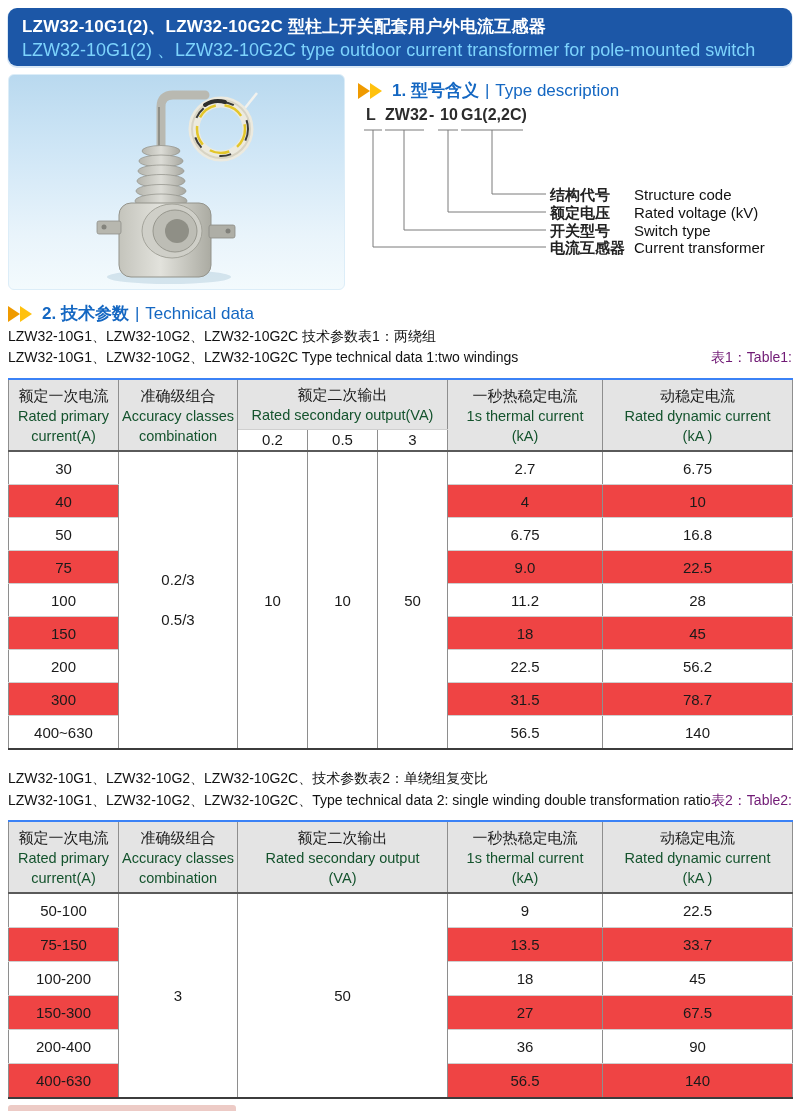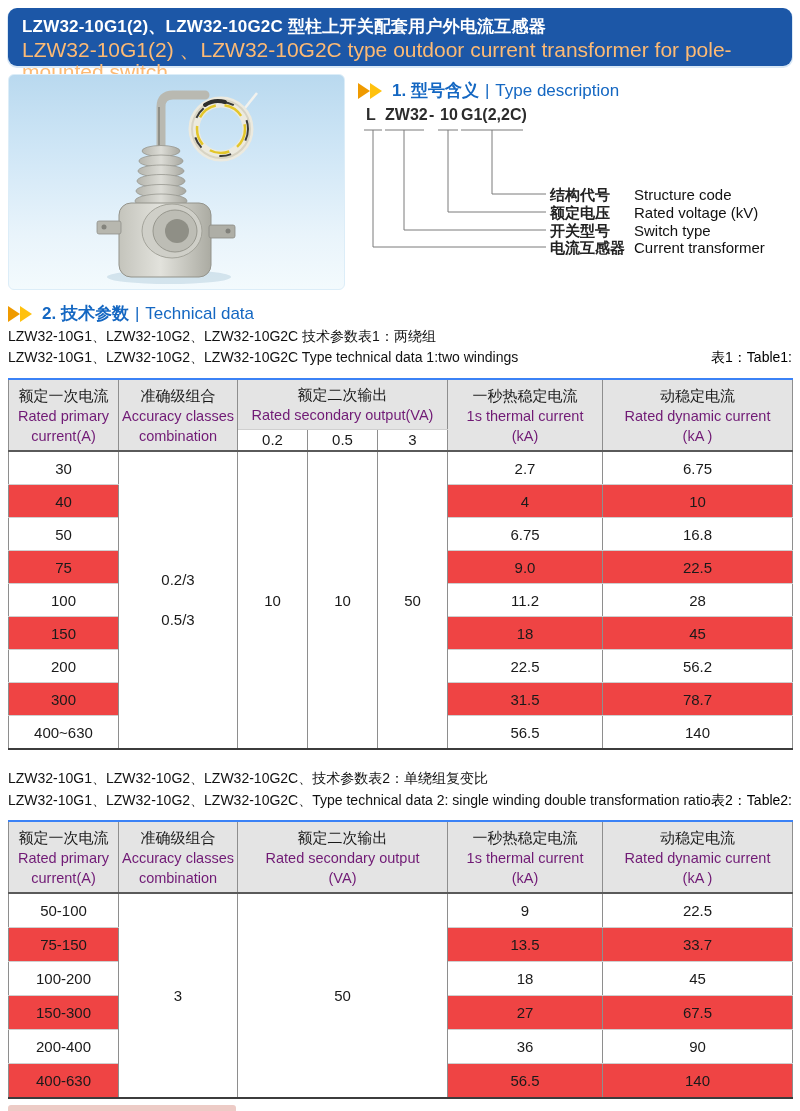--- a/index.html
+++ b/index.html
@@ -4,21 +4,21 @@
 <style>
   html,body{margin:0;padding:0;background:#fff;}
   #page{position:relative;width:800px;height:1111px;background:#ffffff;overflow:hidden;
         font-family:"Liberation Sans","DejaVu Sans",sans-serif;color:#1a1a1a;}
 
   
   .header-bar{position:absolute;left:8px;top:8px;width:784px;height:58px;box-sizing:border-box;
     background:#1c57a7;border-radius:9px;padding:7px 14px 0 14px;
     box-shadow:0 1px 0 1px #d9e8f6;}
   .header-bar .t-zh{color:#fff;font-size:17px;font-weight:bold;line-height:24px;letter-spacing:.2px;}
-  .header-bar .t-en{color:#fdba74;font-size:21px;line-height:22px;}
+  .header-bar .t-en{color:#7dd3fc;font-size:18px;line-height:22px;}
 
   
   .photo{position:absolute;left:8px;top:74px;width:337px;height:216px;border-radius:6px;overflow:hidden;
     background:linear-gradient(180deg,#b9d9ef 0%,#cfe6f6 35%,#e9f4fb 75%,#f3fafd 100%);
     border:1px solid #dcedf8;box-sizing:border-box;}
 
   
   .sec-head{position:absolute;display:flex;align-items:center;gap:4px;}
   .tri{width:0;height:0;border-style:solid;border-width:8px 0 8px 12px;border-color:transparent transparent transparent #ef9a00;}
   .tri.y{border-left-color:#ffc10e;margin-left:-4px;}
@@ -30,33 +30,33 @@
   .diagram{position:absolute;left:358px;top:106px;width:434px;height:184px;}
   .code-seg{position:absolute;top:0;font-size:16px;font-weight:bold;color:#2c2c2c;white-space:nowrap;}
   .diagram svg{position:absolute;left:0;top:0;}
   .dlabel{position:absolute;height:18px;font-size:15px;white-space:nowrap;}
   .dlabel .zh{position:absolute;left:192px;color:#222;font-weight:bold;}
   .dlabel .en{position:absolute;left:276px;color:#111;font-weight:normal;}
 
   
   .cap{position:absolute;left:8px;width:784px;font-size:14px;color:#111;}
   .cap-row{display:flex;justify-content:space-between;align-items:flex-end;}
-  .cap .tag{font-size:14px;color:#000000;}
+  .cap .tag{font-size:14px;color:#701a75;}
 
   
   table.dt{position:absolute;left:8px;border-collapse:collapse;table-layout:fixed;width:784px;
     font-size:15px;color:#1a1a1a;}
   table.dt th,table.dt td{border-left:1px solid #8e8e8e;border-right:1px solid #8e8e8e;
     border-top:1px solid #cfcfcf;border-bottom:1px solid #cfcfcf;
     text-align:center;vertical-align:middle;padding:0 2px;font-weight:normal;}
   table.dt{border-top:2px solid #3b82f6;border-bottom:2px solid #3c3c3c;}
   table.dt thead{border-bottom:2px solid #5a5a5a;}
   table.dt thead th.gray{background:#e4e4e4;}
   table.dt thead .zh{font-size:15px;color:#1a1a1a;line-height:21px;}
-  table.dt thead .en{font-size:14.5px;color:#701a75;line-height:20px;}
+  table.dt thead .en{font-size:14.5px;color:#14532d;line-height:20px;}
   table.dt tbody tr.alt td{background:#ef4444;}
   table.dt tbody td.merge{background:#fff !important;}
   #table1 tbody td{height:32px;}
   #table2 tbody td{height:33px;}
   .acc-lines div{line-height:22px;}
   .acc-gap{height:18px;}
 
   
   .next-cut{position:absolute;left:8px;top:1105px;width:228px;height:6px;background:#edcbc6;border-radius:3px 3px 0 0;}
 </style>

